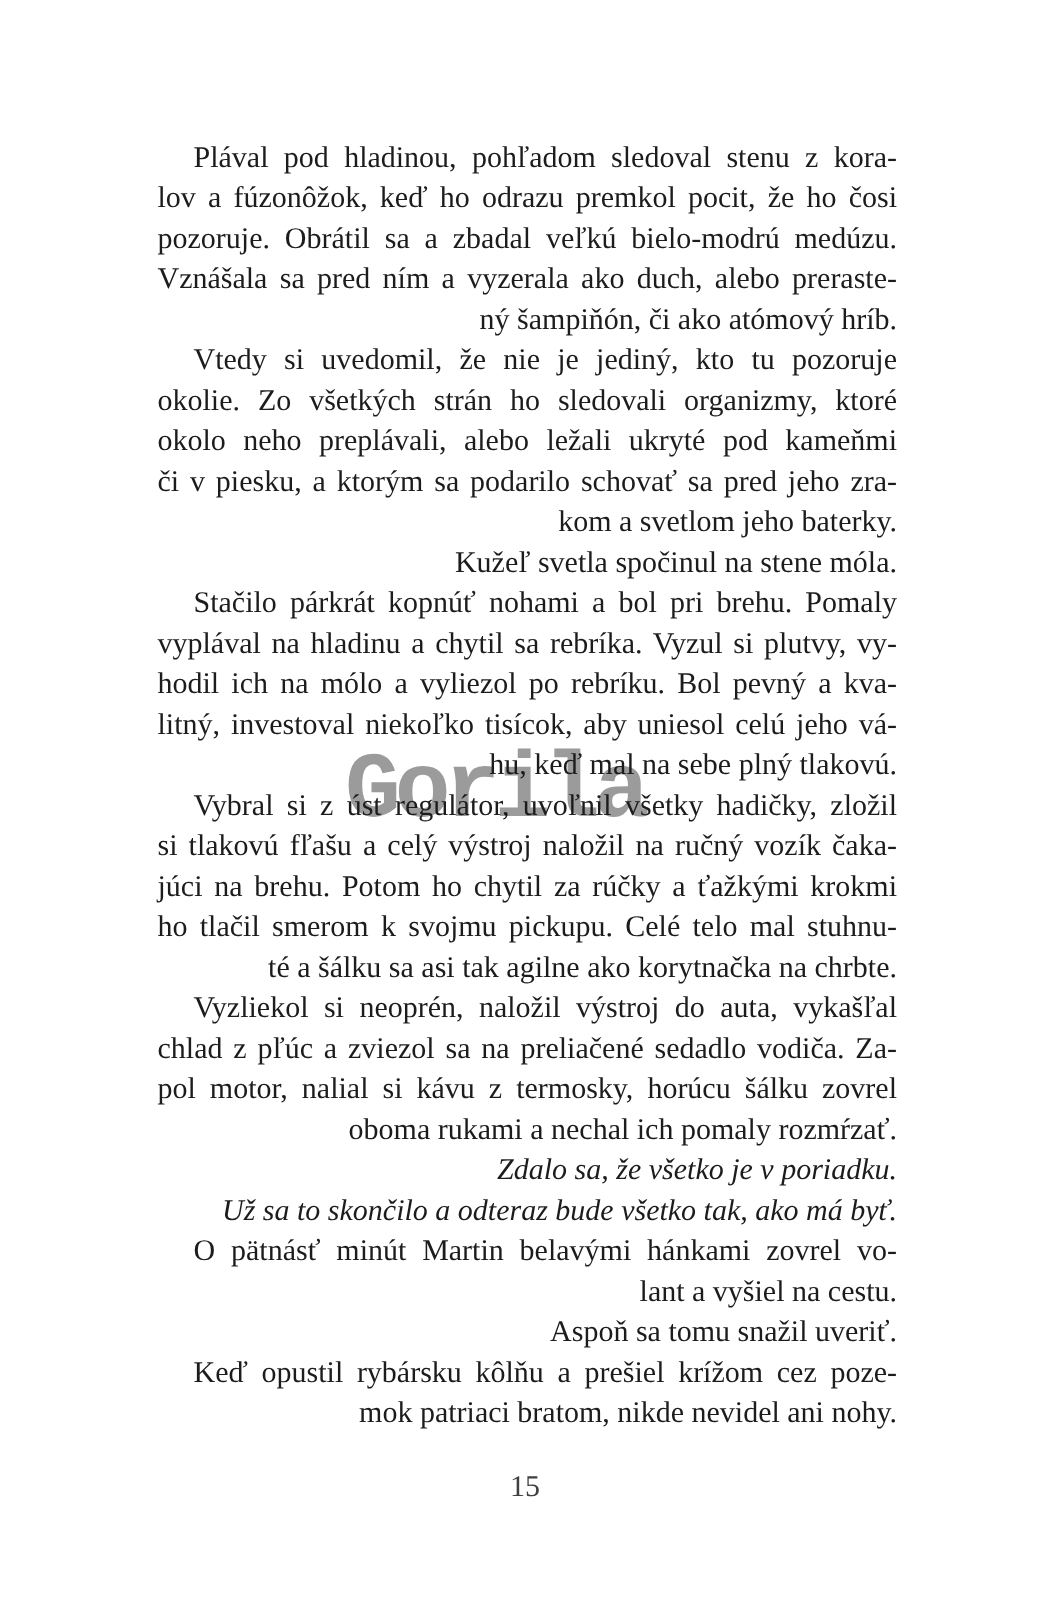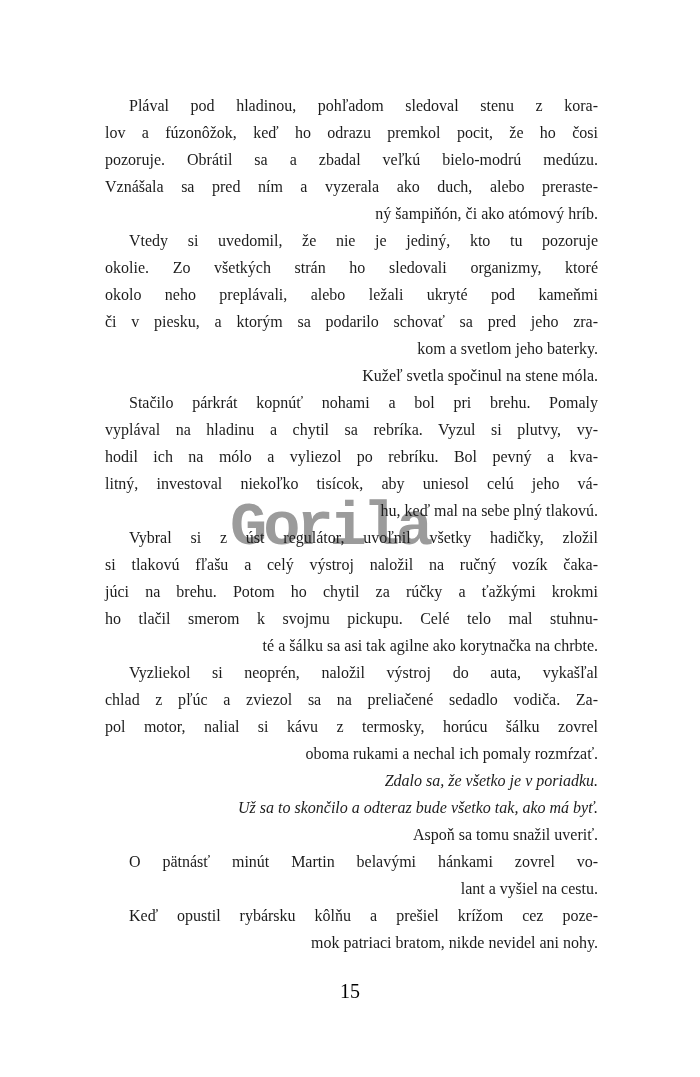--- a/index.html
+++ b/index.html
@@ -27,21 +27,21 @@
     letter-spacing: -4px;
     color: #9b9b9b;
     user-select: none;
   }
   .text-block {
     position: absolute;
     left: 105px;
     top: 92px;
     width: 493px;
     z-index: 1;
-    font-size: 16px;
+    font-size: 20px;
     line-height: 27px;
     color: #1c1c1c;
   }
   .para { margin: 0; padding: 0; }
   .para.italic { font-style: italic; }
   .line {
     text-align: right;
     min-height: 27px;
   }
   .line.j {
@@ -106,26 +106,26 @@
         <div class="line j">pol motor, nalial si kávu z termosky, horúcu šálku zovrel</div>
         <div class="line">oboma rukami a nechal ich pomaly rozmŕzať.</div>
       </div>
       <div class="para italic">
         <div class="line first">Zdalo sa, že všetko je v poriadku.</div>
       </div>
       <div class="para italic">
         <div class="line first">Už sa to skončilo a odteraz bude všetko tak, ako má byť.</div>
       </div>
       <div class="para">
-        <div class="line first">Aspoň sa tomu snažil uveriť.</div>
+        <div class="line first j">O pätnásť minút Martin belavými hánkami zovrel vo-</div>
+        <div class="line">lant a vyšiel na cestu.</div>
       </div>
       <div class="para">
-        <div class="line first j">O pätnásť minút Martin belavými hánkami zovrel vo-</div>
-        <div class="line">lant a vyšiel na cestu.</div>
+        <div class="line first">Aspoň sa tomu snažil uveriť.</div>
       </div>
       <div class="para">
         <div class="line first j">Keď opustil rybársku kôlňu a prešiel krížom cez poze-</div>
         <div class="line">mok patriaci bratom, nikde nevidel ani nohy.</div>
       </div>
     </div>
 
-  <div class="page-number" style="color: #000000;">15</div>
+  <div class="page-number" style="color: #404040;">15</div>
 </div>
 
 </body></html>

